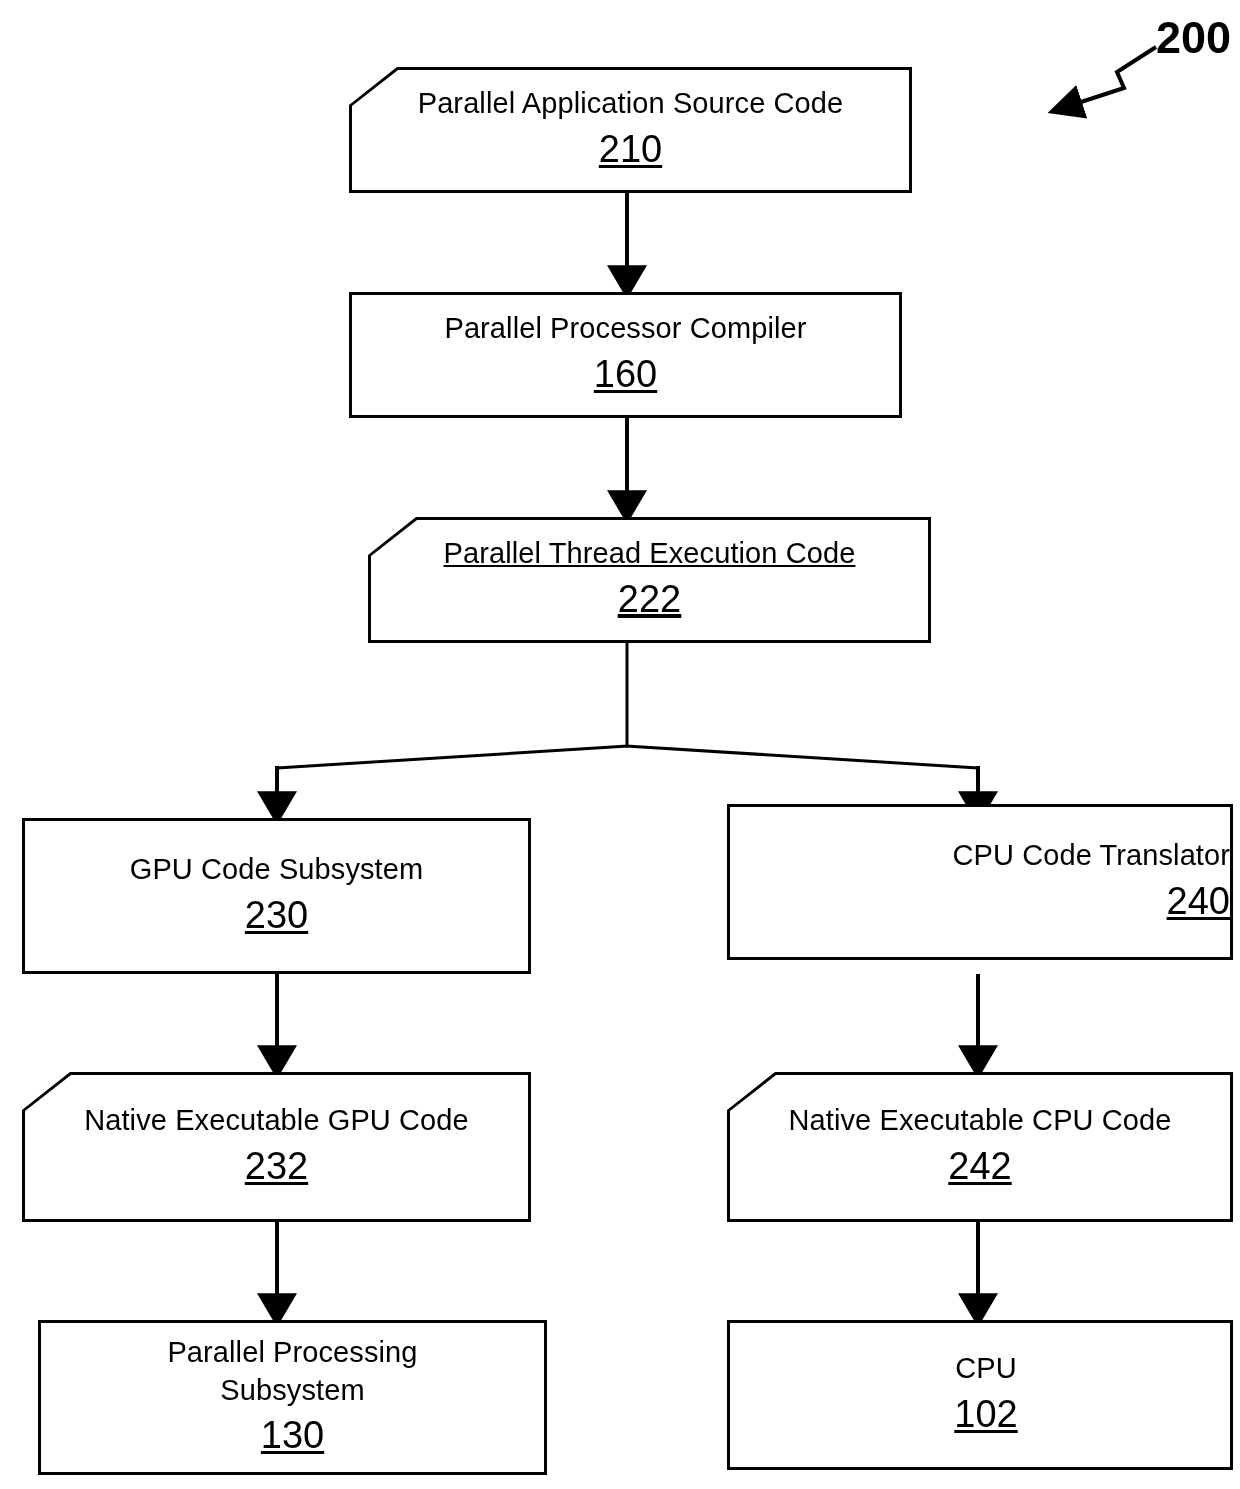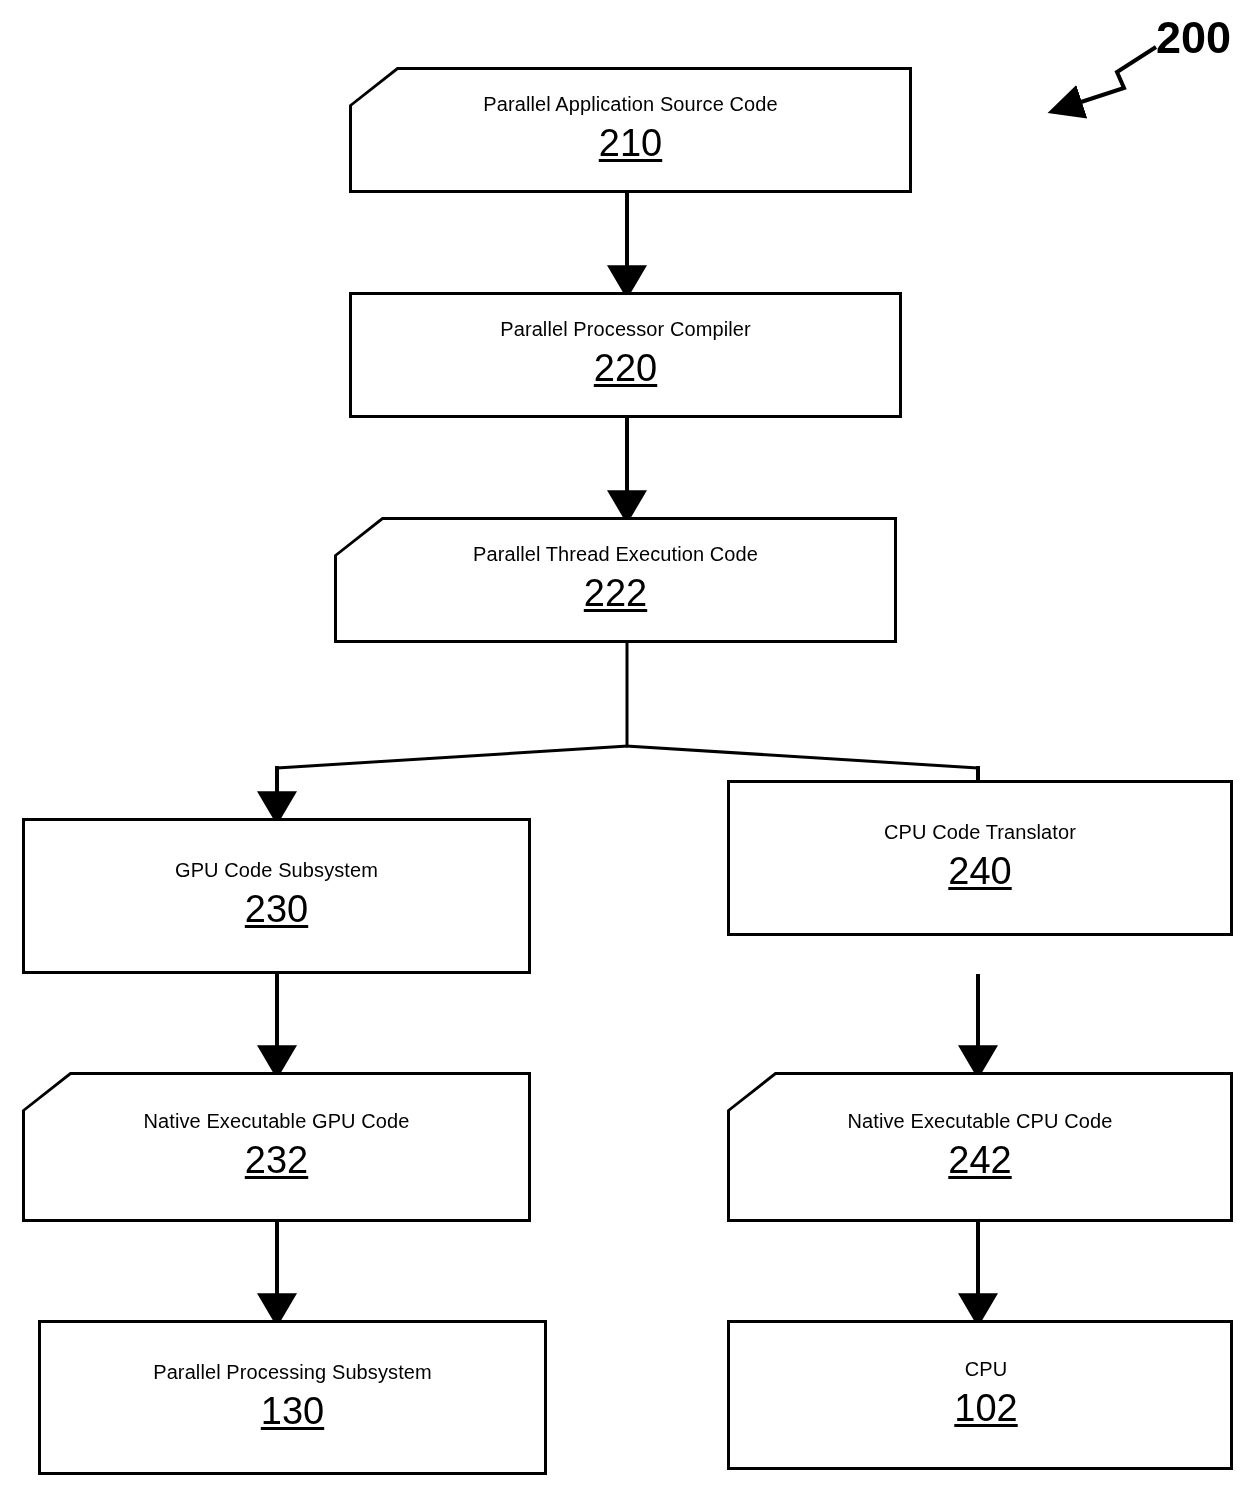--- a/index.html
+++ b/index.html
@@ -29,21 +29,21 @@
     background: #ffffff;
     display: flex;
     flex-direction: column;
     align-items: center;
     justify-content: center;
     text-align: center;
     color: #000000;
     line-height: 1.30;
   }
   .node .label {
-    font-size: 20px;
+    font-size: 29px;
     letter-spacing: 0.1px;
     white-space: nowrap;
   }
   .node .label.wrap { white-space: normal; }
   .node .refnum {
     font-size: 38px;
     text-decoration: underline;
     text-underline-offset: 3px;
     margin-top: 2px;
   }
@@ -131,38 +131,38 @@
     <div class="chamfer-bg"></div>
     <div class="chamfer-inner"></div>
     <div class="node-text">
       <div class="label">Parallel Application Source Code</div>
       <div class="refnum">210</div>
     </div>
   </div>
 
   <div class="node rect" style="left:349px; top:292px; width:553px; height:126px;">
     <div class="label">Parallel Processor Compiler</div>
-    <div class="refnum">220</div>
+    <div class="refnum">160</div>
   </div>
 
-  <div class="node chamfer" style="left:334px; top:517px; width:563px; height:126px;">
+  <div class="node chamfer" style="left:368px; top:517px; width:563px; height:126px;text-decoration:underline;">
     <div class="chamfer-bg"></div>
     <div class="chamfer-inner"></div>
     <div class="node-text">
       <div class="label">Parallel Thread Execution Code</div>
       <div class="refnum">222</div>
     </div>
   </div>
 
   <div class="node rect" style="left:22px; top:818px; width:509px; height:156px;">
     <div class="label">GPU Code Subsystem</div>
     <div class="refnum">230</div>
   </div>
 
-  <div class="node rect" style="left:727px; top:780px; width:506px; height:156px;">
+  <div class="node rect" style="left:727px; top:804px; width:506px; height:156px;align-items:flex-end;">
     <div class="label">CPU Code Translator</div>
     <div class="refnum">240</div>
   </div>
 
   <div class="node chamfer" style="left:22px; top:1072px; width:509px; height:150px;">
     <div class="chamfer-bg"></div>
     <div class="chamfer-inner"></div>
     <div class="node-text">
       <div class="label">Native Executable GPU Code</div>
       <div class="refnum">232</div>

